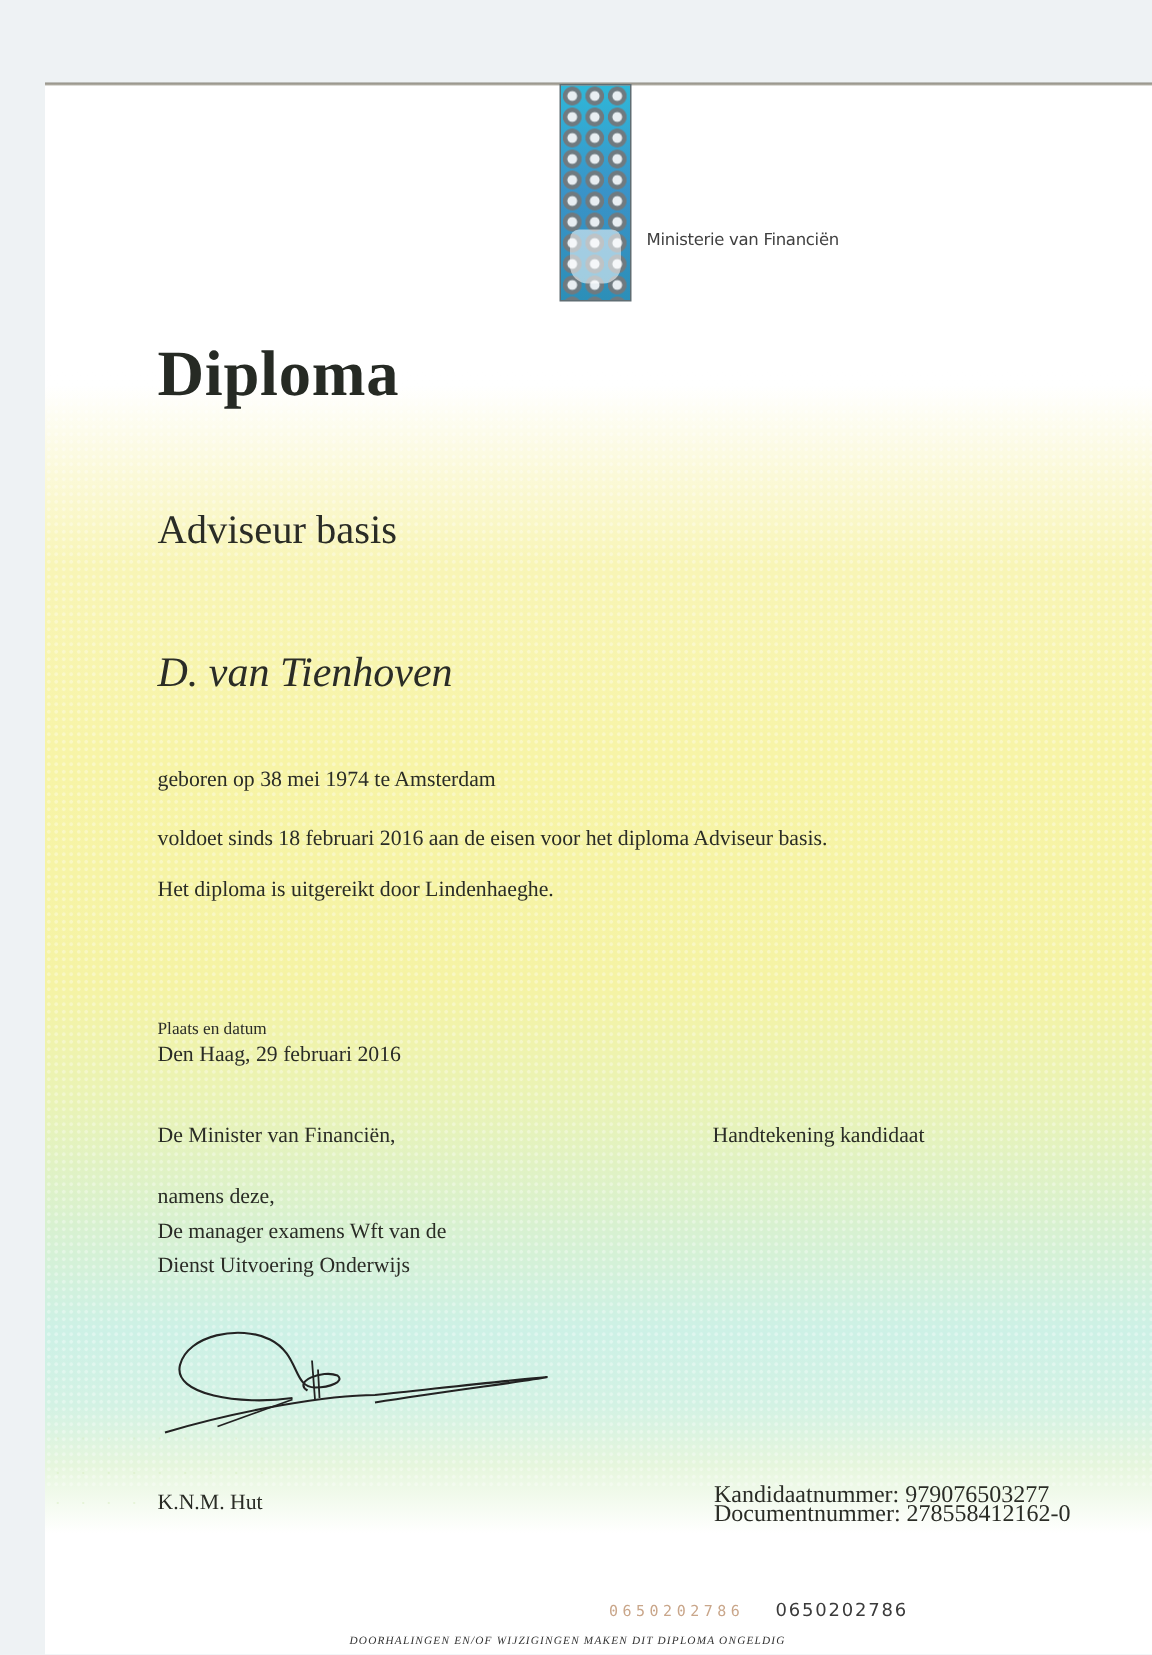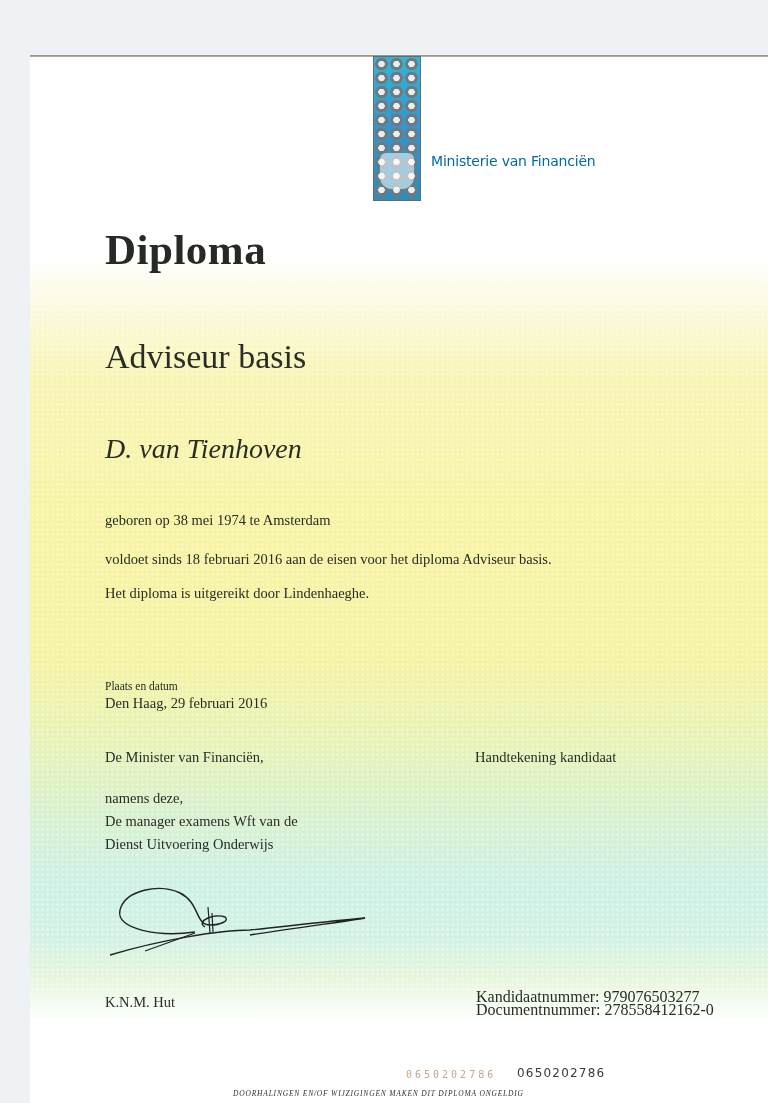--- a/index.html
+++ b/index.html
@@ -43,29 +43,29 @@
       radial-gradient(circle at 50% 50%, #e8eef2 0 3px, #6f7a80 3.5px 6px, transparent 6.5px) 0 0/15px 14px,
       linear-gradient(180deg,#2fb7d8 0%, #3a93c8 50%, #2c8fb8 100%);
     outline:1px solid #5f6d73;
   }
   .emblem .crest {
     position:absolute; left:6px; top:96px; width:34px; height:36px;
     border-radius:6px 6px 12px 12px;
     background:rgba(255,255,255,0.55);
   }
   .ministry {
-    position:absolute; left:431px; top:153px; font-size:14px;
-    font-family:"DejaVu Sans","Liberation Sans",sans-serif; color:#0369a1;
+    position:absolute; left:431px; top:153px; font-size:11px;
+    font-family:"DejaVu Sans","Liberation Sans",sans-serif; color:#404040;
     letter-spacing:-0.2px;
   }
   .title {
     position:absolute; left:105px; top:214px; font-size:43px; font-weight:bold;
     color:#262a24; letter-spacing:0.5px;margin-top:11px;
   }
-  .subtitle { position:absolute; left:105px; top:338px; font-size:34px; }
+  .subtitle { position:absolute; left:105px; top:338px; font-size:27px; }
   .name { position:absolute; left:105px; top:433px; font-size:28px;font-style:italic; }
   .line { position:absolute; left:105px; font-size:14.5px; }
   .small { position:absolute; left:105px; font-size:11.5px; }
   .sig { position:absolute; left:100px; top:885px; width:270px; height:85px; }
   .nums { position:absolute; left:476px; top:990px; font-size:16px; line-height:13px; }
   .serial-faint {
     position:absolute; left:406px; top:1069px; font-size:10px; color:#c9a68a;
     letter-spacing:3px; font-family:"DejaVu Sans Mono","Liberation Mono",monospace;
   }
   .serial {

